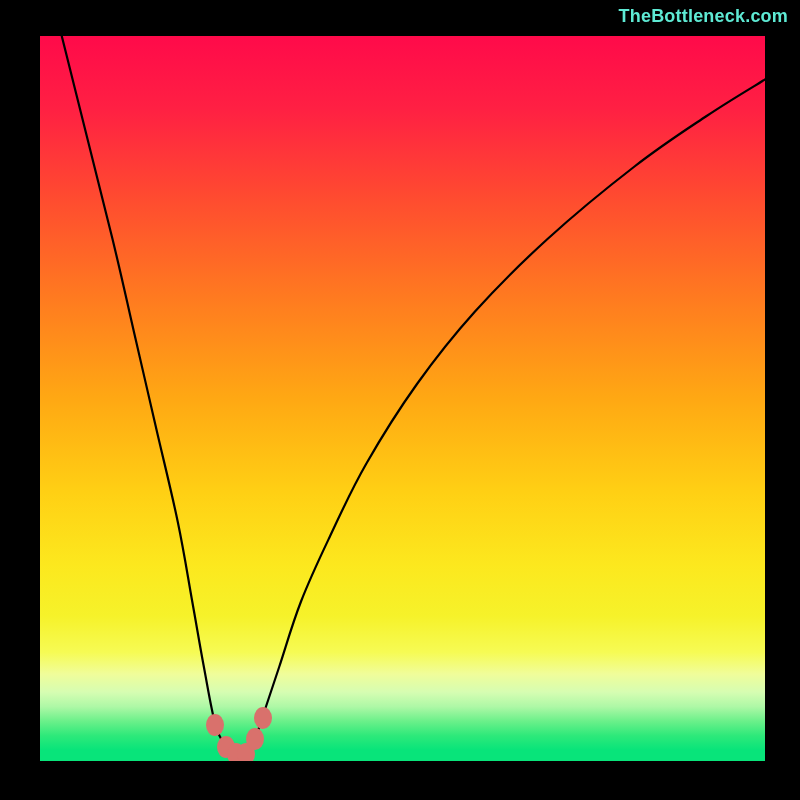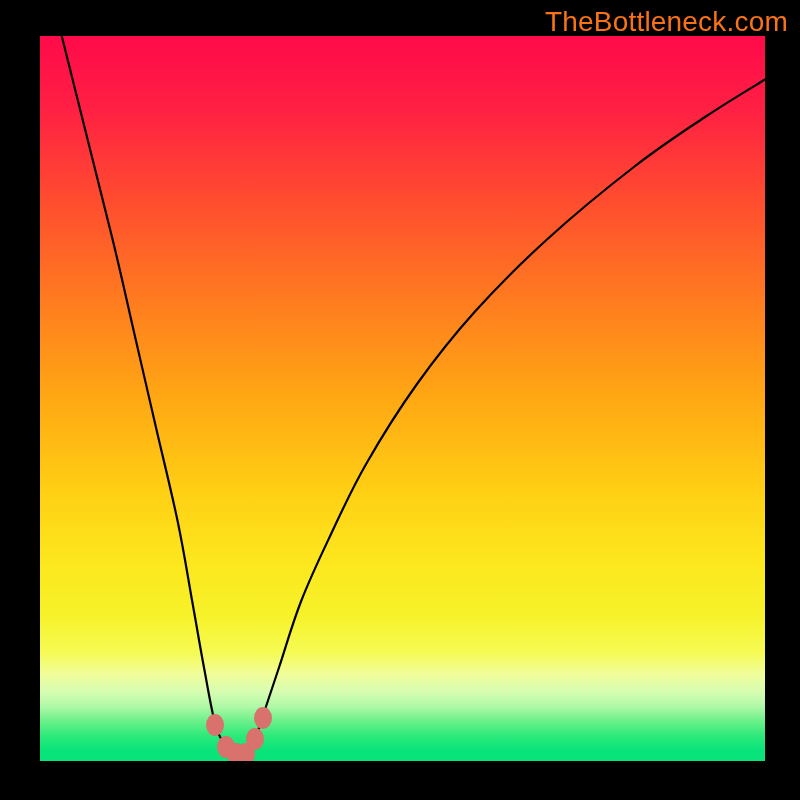--- a/index.html
+++ b/index.html
@@ -14,23 +14,23 @@
     position: relative;
     width: 800px;
     height: 800px;
     background: #000;
   }
   .watermark {
     position: absolute;
     top: 6px;
     right: 12px;
     font-family: Arial, Helvetica, sans-serif;
-    font-size: 28px;
-    font-weight: 400;
-    color: #f97316;
+    font-size: 18px;
+    font-weight: 700;
+    color: #5eead4;
     letter-spacing: 0.2px;
     z-index: 50;
   }
   .plot-area {
     position: absolute;
     left: 40px;
     top: 36px;
     width: 725px;
     height: 725px;
     overflow: hidden;

